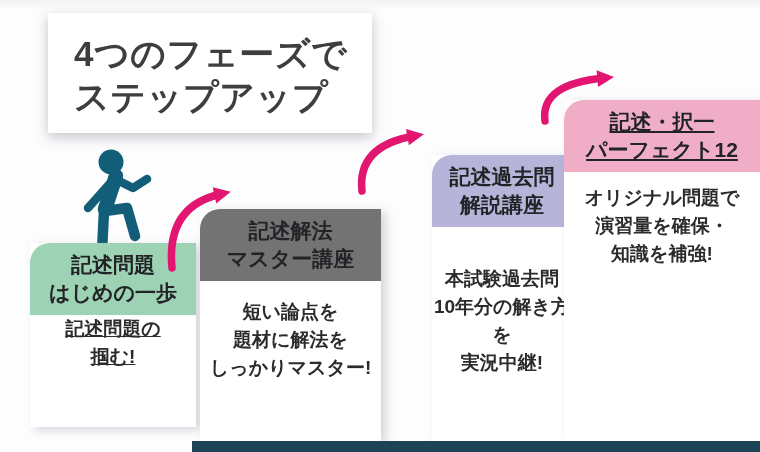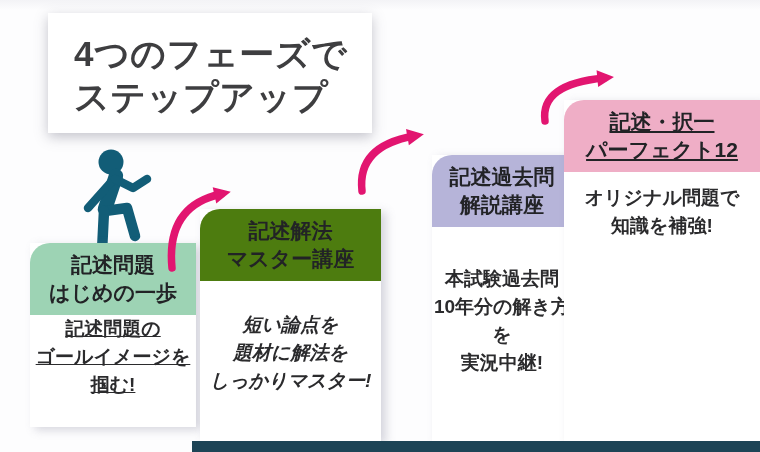--- a/index.html
+++ b/index.html
@@ -29,21 +29,21 @@
     height:72px;flex:0 0 72px;border-top-left-radius:20px;
     display:flex;flex-direction:column;justify-content:center;
     text-align:center;font-size:21px;font-weight:800;line-height:28px;
     color:#222326;
   }
   .col-body{
     flex:1;text-align:center;font-size:19px;font-weight:700;line-height:28px;
     color:var(--body_text,#2b2b2d);background:#fff;
   }
   .col1 .col-body{text-decoration:underline;}
-  .col2 .col-body{padding-top:30px;font-style:italic;}
+  .col2 .col-body{padding-top:17px;}
   .col3 .col-body{padding-top:38px;}
   .col4 .col-body{padding-top:12px;}
   .arrow-layer{position:absolute;left:0;top:0;width:760px;height:452px;pointer-events:none;}
   .arrow-path{stroke:var(--arrow,#e41870);stroke-width:7.5;fill:none;stroke-linecap:round;}
   .arrow-head{fill:var(--arrow,#e41870);}
   .person-icon{position:absolute;left:82px;top:145px;width:76px;height:118px;}
   .person-stroke{stroke:var(--person,#125d77);fill:none;stroke-linecap:round;stroke-linejoin:round;}
   .person-fill{fill:var(--person,#125d77);}
   .bottom-bar{
     position:absolute;left:192px;top:441px;width:568px;height:11px;
@@ -67,27 +67,26 @@
   <path class="person-stroke" d="M22,66 L20,106" stroke-width="10.5"></path>
 </svg>
 
 <div class="col col1">
   <div class="col-header" style="background-color: rgb(157, 211, 180);">
     <div>記述問題</div>
     <div>はじめの一歩</div>
   </div>
   <div class="col-body">
     <div>記述問題の</div>
-    <div>ゴールイメージを</div>
     <div>掴む!</div>
   </div>
 </div>
 
 <div class="col col2">
-  <div class="col-header" style="background-color: #4d7c0f;">
+  <div class="col-header" style="background-color: #737373;">
     <div>記述解法</div>
     <div>マスター講座</div>
   </div>
   <div class="col-body">
     <div>短い論点を</div>
     <div>題材に解法を</div>
     <div>しっかりマスター!</div>
   </div>
 </div>
 
@@ -103,20 +102,21 @@
   </div>
 </div>
 
 <div class="col col4">
   <div class="col-header" style="background-color: rgb(239, 174, 198); text-decoration: underline;">
     <div>記述・択一</div>
     <div>パーフェクト12</div>
   </div>
   <div class="col-body">
     <div>オリジナル問題で</div>
+    <div>演習量を確保・</div>
     <div>知識を補強!</div>
   </div>
 </div>
 
 <svg class="arrow-layer" viewBox="0 0 760 452" xmlns="http://www.w3.org/2000/svg">
   <defs>
     <marker id="ah" viewBox="0 0 12 12" refX="5" refY="6" markerWidth="20" markerHeight="20" orient="auto" markerUnits="userSpaceOnUse">
       <path class="arrow-head" d="M1,1 L11,6 L1,11 Z"></path>
     </marker>
   </defs>

